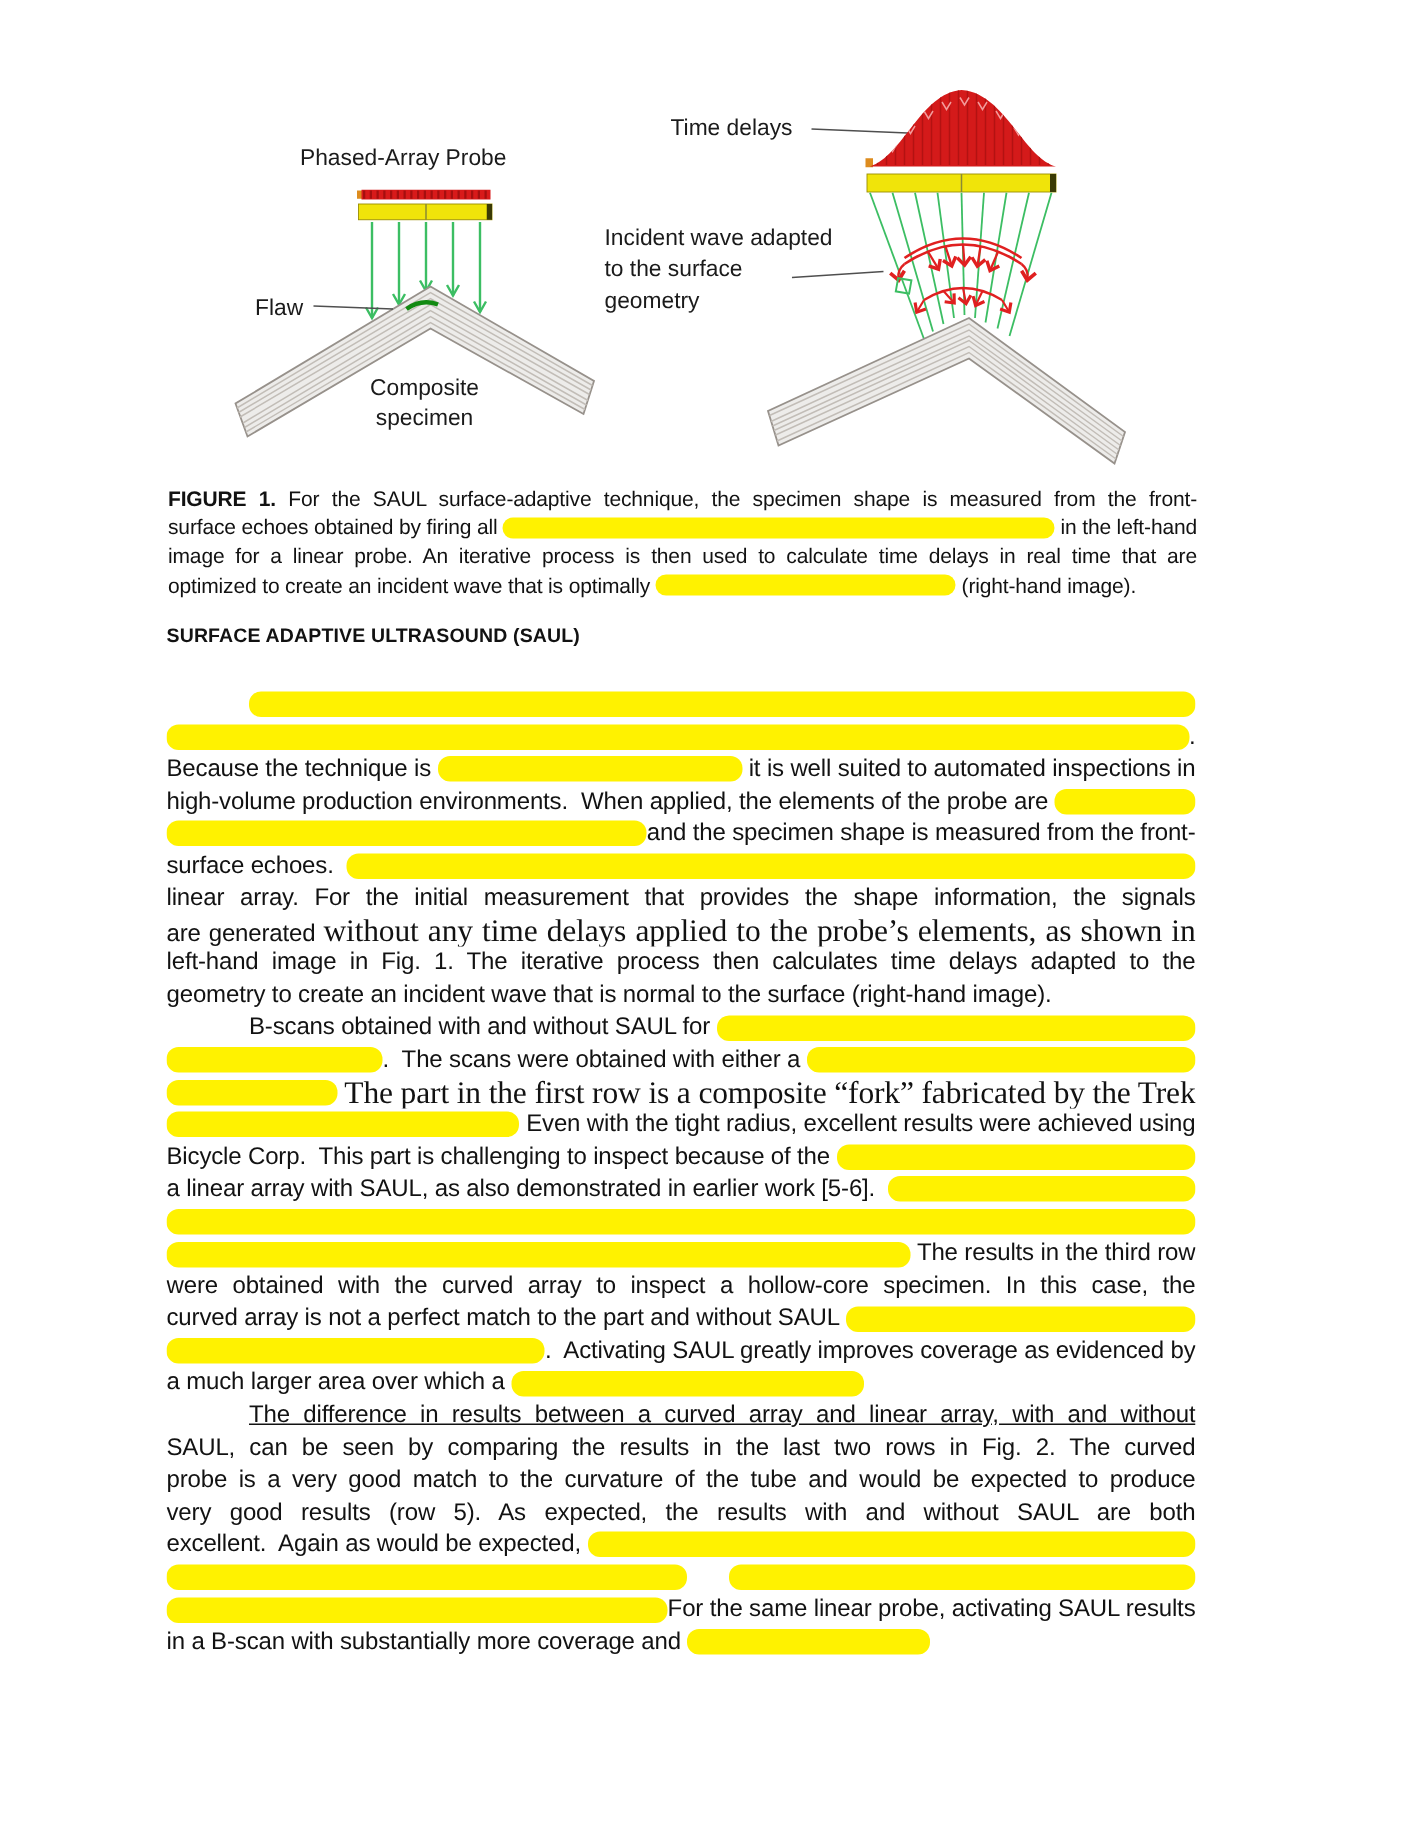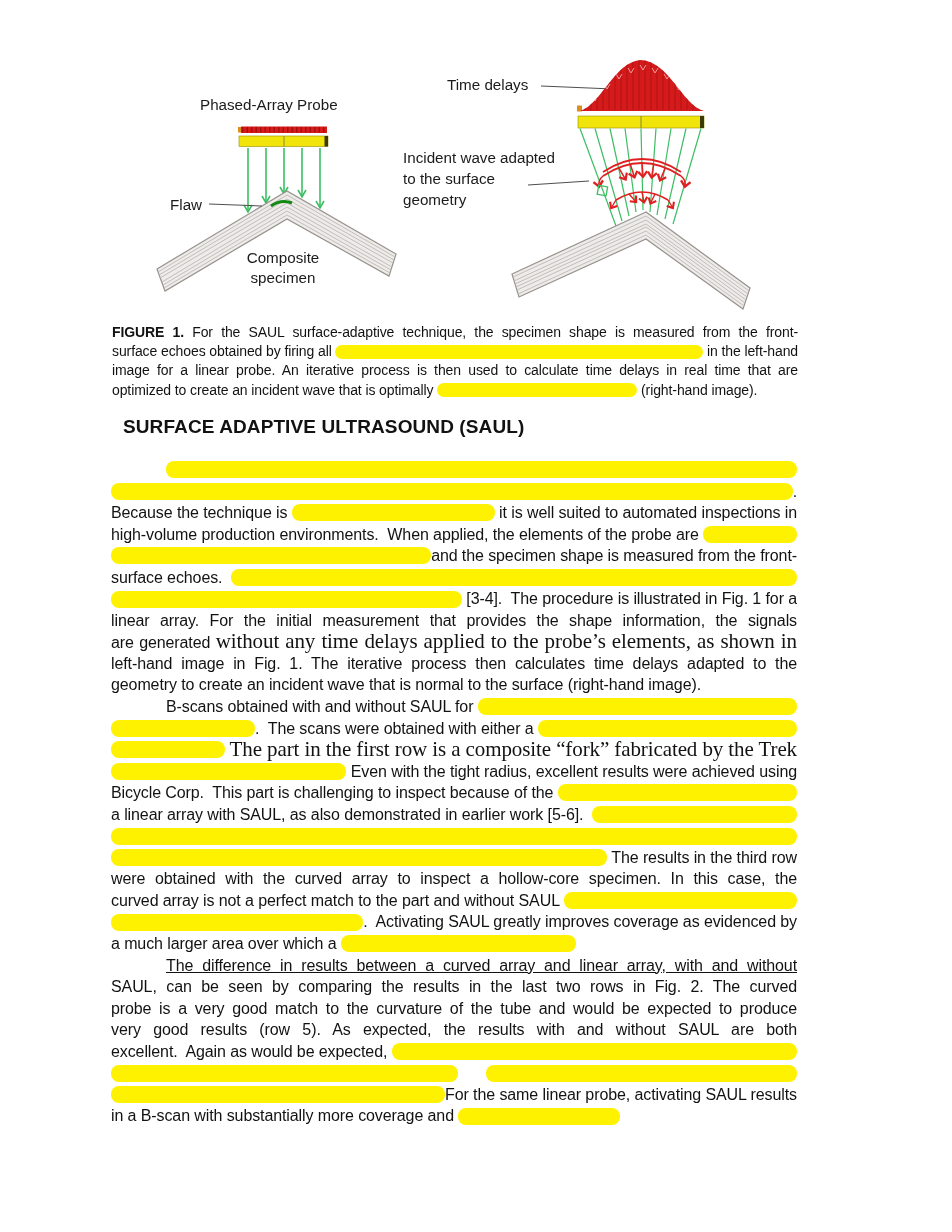--- a/index.html
+++ b/index.html
@@ -6,21 +6,21 @@
   .page{
     position:relative;width:952px;height:1232px;background:#ffffff;
     font-family:"Liberation Sans",sans-serif;color:#121212;margin:0 auto;
     overflow:hidden;
   }
   .figure-svg{position:absolute;left:0;top:0;}
   .fig-label{font-family:"Liberation Sans",sans-serif;font-size:15.2px;fill:#1b1b1b;}
   .caption{position:absolute;left:112px;top:323px;width:686px;font-size:14px;letter-spacing:-0.1px;}
   .caption .tline{height:19.2px;line-height:19.2px;}
   .caption .hl{height:14px;border-radius:7px;}
-  .heading{position:absolute;left:123px;top:416px;font-size:19px;font-weight:bold;letter-spacing:0.1px;}
+  .heading{position:absolute;left:111px;top:416px;font-size:13px;font-weight:bold;letter-spacing:0.1px;}
   .bodytext{position:absolute;left:111px;top:459px;width:686px;font-size:16px;letter-spacing:-0.1px;}
   .bodytext .tline{height:21.55px;line-height:21.55px;}
   .tline{overflow:hidden;}
   .flexline{display:flex;align-items:stretch;text-align:right;}
   .just{text-align:justify;text-align-last:justify;}
   .just .seg{white-space:normal;}
   .seg{white-space:pre;}
   .seg.b{font-weight:bold;}
   .seg.serif{font-family:"Liberation Serif",serif;font-size:21px;}
   .hl{background:#FFF200;height:17px;border-radius:8px;align-self:center;flex:0 0 auto;display:inline-block;}
@@ -218,24 +218,20 @@
         <span class="hl grow" style="background: rgb(255, 242, 0);"></span>
       </div>
       <div class="tline flexline">
         <span class="hl grow" style="background: rgb(255, 242, 0);"></span>
         <span class="seg">and the specimen shape is measured from the front-</span>
       </div>
       <div class="tline flexline">
         <span class="seg">surface echoes.  </span>
         <span class="hl grow" style="background: rgb(255, 242, 0);"></span>
       </div>
-      <div class="tline flexline">
-        <span class="hl grow" style="background: rgb(255, 242, 0);"></span>
-        <span class="seg"> [3-4].  The procedure is illustrated in Fig. 1 for a</span>
-      </div>
       <div class="tline just"><span class="seg">linear array.  For the initial measurement that provides the shape information, the signals</span></div>
       <div class="tline just"><span class="seg">are generated </span><span class="seg serif">without any time delays applied to the probe’s elements, as shown in the</span></div>
       <div class="tline just"><span class="seg">left-hand image in Fig. 1.  The iterative process then calculates time delays adapted to the</span></div>
       <div class="tline flexline">
         <span class="seg">geometry to create an incident wave that is normal to the surface (right-hand image).</span>
       </div>
       <div class="tline flexline">
         <span class="spacer" style="width: 55px;"></span>
         <span class="seg">B-scans obtained with and without SAUL for </span>
         <span class="hl grow" style="background: rgb(255, 242, 0);"></span>

